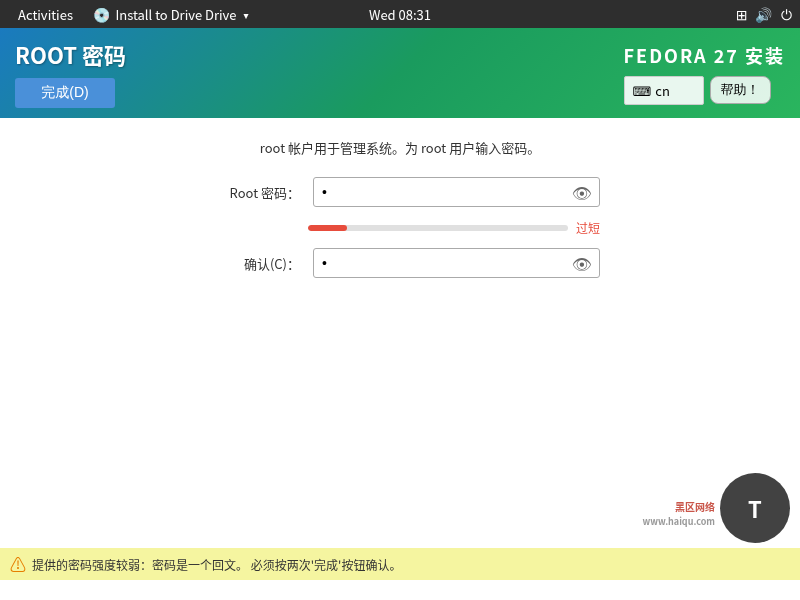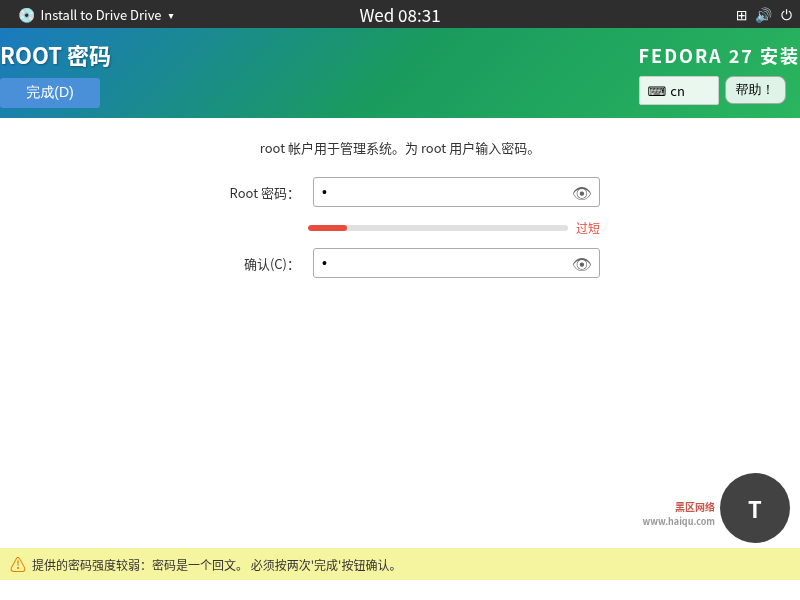--- a/index.html
+++ b/index.html
@@ -28,38 +28,38 @@
       display: flex;
       align-items: center;
       gap: 5px;
       padding: 0 10px;
       cursor: pointer;
     }
     #topbar-clock {
       position: absolute;
       left: 50%;
       transform: translateX(-50%);
-      font-size: 17px;
+      font-size: 13px;
     }
     #topbar-right {
       margin-left: auto;
       display: flex;
       align-items: center;
       gap: 8px;
     }
     .topbar-icon { font-size: 14px; cursor: pointer; }
 
     
     #headerbar {
       background: linear-gradient(135deg, #1a7abf 0%, #1a9b5e 50%, #2ab55e 100%);
       height: 90px;
       display: flex;
       align-items: center;
       justify-content: space-between;
-      padding: 0 0;
+      padding: 0 15px;
       position: relative;
     }
     #header-left {
       display: flex;
       flex-direction: column;
       gap: 8px;
     }
     #page-title-text {
       color: #fff;
       font-size: 22px;
@@ -249,20 +249,23 @@
       font-size: 11px;
       font-weight: bold;
       text-align: right;
       line-height: 1.3;
     }
   </style>
 </head>
 <body>
 
 <div id="topbar">
+  <div id="topbar-activities">
+    <span>Activities</span>
+  </div>
   <div id="topbar-appname">
     <span style="font-size:14px;">💿</span>
     <span>Install to Drive Drive</span>
     <span style="font-size:10px; margin-left:2px;">▾</span>
   </div>
   <div id="topbar-clock">
     <span>Wed 08:31</span>
   </div>
   <div id="topbar-right">
     <span class="topbar-icon">⊞</span>

